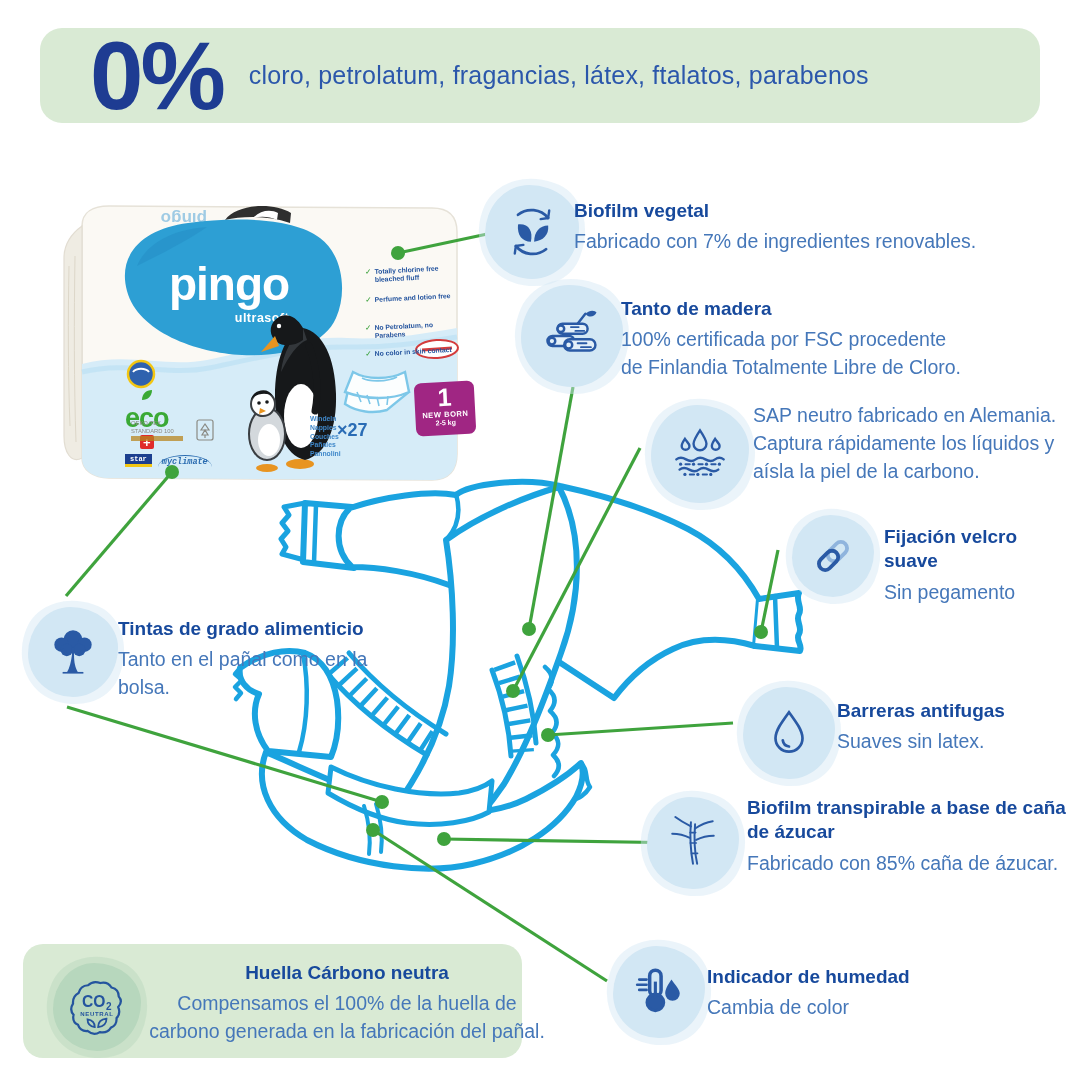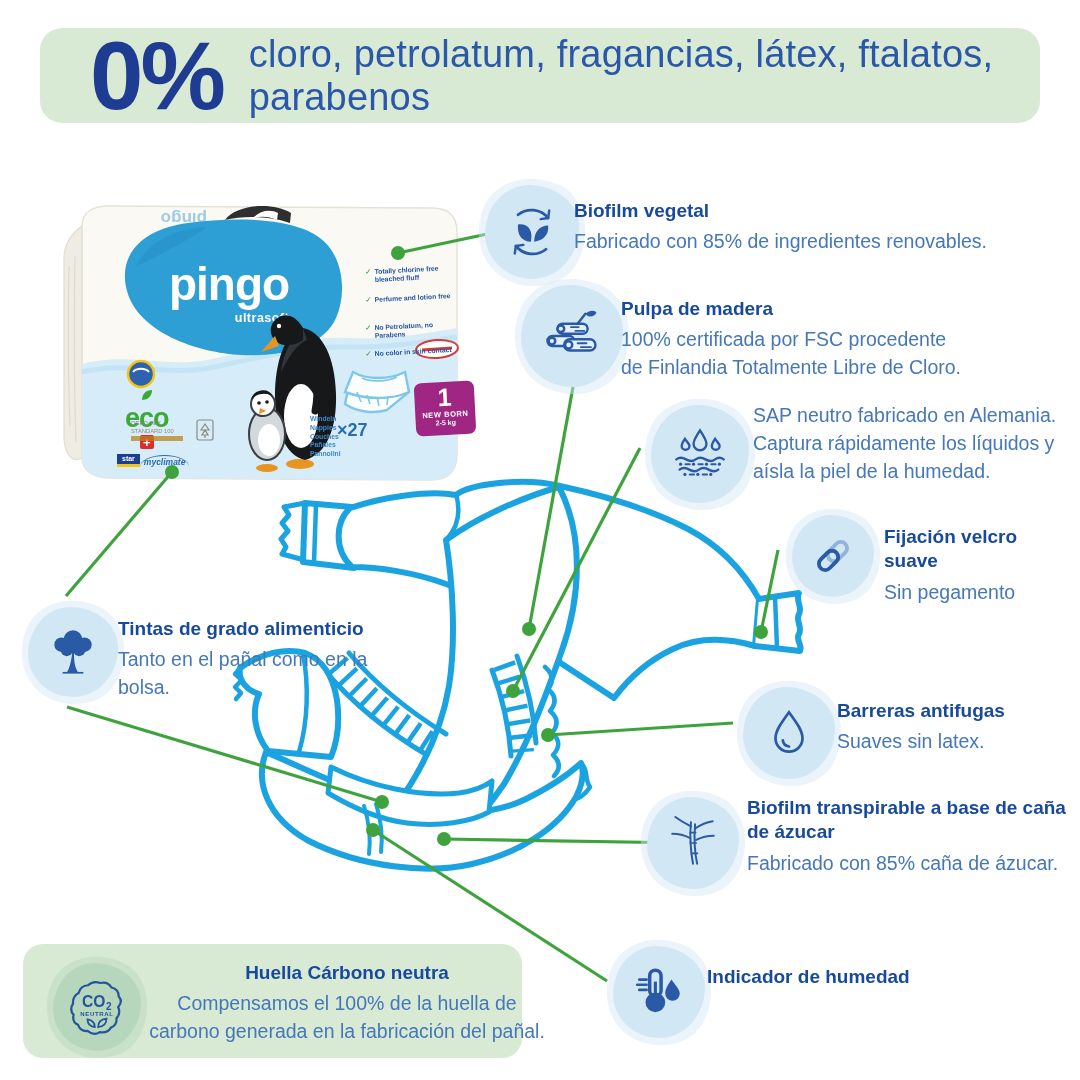--- a/index.html
+++ b/index.html
@@ -2,21 +2,21 @@
 <html><head>
 <meta charset="utf-8">
 <style>
   html,body{margin:0;padding:0;background:#fff;}
   #stage{position:relative;width:1080px;height:1080px;background:#fff;overflow:hidden;
          font-family:"Liberation Sans",sans-serif;}
   
   .banner{position:absolute;left:40px;top:28px;width:1000px;height:95px;background:#d9ead4;
           border-radius:22px;display:flex;align-items:center;}
   .banner-pct{font-size:96px;font-weight:800;color:#1e3c92;margin-left:50px;letter-spacing:-3px;}
-  .banner-txt{font-size:38px;font-weight:500;color:#2b57ab;margin-left:26px;letter-spacing:.2px;}
+  .banner-txt{font-size:25px;font-weight:500;color:#2b57ab;margin-left:26px;letter-spacing:.2px;}
   
   .callout{position:static;}
   .blob{position:absolute;display:flex;align-items:center;justify-content:center;--blobc:#d2e7f4;}
   .blob .b1{position:absolute;inset:0;background:var(--blobc);
             border-radius:47% 53% 50% 50%/52% 45% 55% 48%;}
   .blob .b2{position:absolute;inset:-7px;background:var(--blobc);opacity:.45;
             border-radius:55% 45% 52% 48%/46% 56% 44% 54%;transform:rotate(24deg);}
   .blob svg{position:relative;}
   .ctext{position:absolute;}
   .ctitle{font-size:19px;font-weight:700;color:#17499c;line-height:1.28;}
@@ -36,21 +36,21 @@
          border-radius:7px;transform:rotate(-3deg);color:#fff;text-align:center;}
   .badge .n1{font-size:25px;font-weight:800;line-height:1.05;margin-top:2px;}
   .badge .nb{font-size:7.6px;font-weight:800;letter-spacing:.5px;}
   .badge .kg{font-size:7px;font-weight:600;}
   .ecorow{position:absolute;left:68px;top:192px;display:flex;align-items:center;gap:3px;flex-direction:column;}
   .ecotxt{font-size:27px;font-weight:800;color:#3aa935;letter-spacing:-1px;line-height:1;}
   .ecoplus{width:14px;height:14px;background:#e02b2b;border-radius:2px;color:#fff;
            font-size:13px;font-weight:800;display:flex;align-items:center;justify-content:center;line-height:1;}
   .oeko{position:absolute;left:74px;top:224px;font-size:5.8px;color:#8a8a84;line-height:1.3;}
   .oeko .bar{width:52px;height:5px;background:#b8861f;opacity:.75;margin-top:1px;}
-  .logorow{position:absolute;left:60px;top:258px;display:flex;align-items:center;gap:0;}
+  .logorow{position:absolute;left:68px;top:258px;display:flex;align-items:center;gap:6px;font-family:Liberation Mono, monospace;}
   .starlogo{background:#1c3f8f;color:#fff;font-size:7px;font-weight:800;padding:1px 5px;
             border-bottom:3px solid #f3c612;line-height:1.2;}
   .myclim{font-size:8.5px;font-style:italic;font-weight:700;color:#2b6cb0;border-top:1.5px solid #2b6cb0;
           border-radius:50% 50% 0 0/100% 100% 0 0;padding:1px 4px 0;}
 </style>
 </head>
 <body>
 
 <div id="stage">
 
@@ -240,21 +240,21 @@
         <path d="M13,10 A20,20 0 0 1 41,13"></path>
           <path d="M41,13 l1,-7 M41,13 l-7,1" stroke-width="2.2"></path>
         <path d="M39,42 A20,20 0 0 1 11,39"></path>
           <path d="M11,39 l-1,7 M11,39 l7,-1" stroke-width="2.2"></path>
         <path d="M25,35 C17,35 12,29 13,19 C23,18 27,25 25,35 Z" fill="#2a5aa5" stroke="none"></path>
         <path d="M28,35 C28,26 33,20 41,20 C42,29 36,34 28,35 Z" fill="#2a5aa5" stroke="none"></path>
       </svg>
     </div>
     <div class="ctext" style="left:574px;top:199px;width:430px;">
       <div class="ctitle">Biofilm vegetal</div>
-      <div class="cbody">Fabricado con 85% de ingredientes renovables.</div>
+      <div class="cbody">Fabricado con 7% de ingredientes renovables.</div>
     </div>
   </div>
 
   <div class="callout">
     <div class="blob" style="left:521px;top:285px;width:102px;height:102px;">
       <span class="b1"></span>
         <span class="b2"></span>
       <svg width="58" height="58" viewBox="0 0 52 52" stroke="#2a5aa5" stroke-width="2.2" fill="none" stroke-linecap="round">
         <path d="M31,15 L38,6"></path>
         <path d="M38,6 C42,2 47,3 48,5 C46,9 41,10 38,6 Z" fill="#2a5aa5" stroke="none"></path>
@@ -262,21 +262,21 @@
         <circle cx="16" cy="19.5" r="3" fill="#e3f0f9"></circle>
         <path d="M25,18 h7 M29,21.5 h8" stroke-width="1.6"></path>
         <rect x="4" y="26" width="24" height="9" rx="4.5" fill="#e3f0f9"></rect>
         <circle cx="8" cy="30.5" r="3" fill="#e3f0f9"></circle>
         <rect x="19" y="29" width="28" height="10" rx="5" fill="#e3f0f9"></rect>
         <circle cx="23" cy="34" r="3.2" fill="#e3f0f9"></circle>
         <path d="M31,32.5 h8 M34,36 h9" stroke-width="1.6"></path>
       </svg>
     </div>
     <div class="ctext" style="left:621px;top:297px;width:348px;">
-      <div class="ctitle">Pulpa de madera</div>
+      <div class="ctitle">Tanto de madera</div>
       <div class="cbody">100% certificada por FSC procedente de Finlandia Totalmente Libre de Cloro.</div>
     </div>
   </div>
 
   <div class="callout">
     <div class="blob" style="left:651px;top:405px;width:98px;height:98px;">
       <span class="b1"></span>
         <span class="b2"></span>
       <svg width="56" height="56" viewBox="0 0 52 52" stroke="#2a5aa5" stroke-width="2.2" fill="none" stroke-linecap="round">
         <path d="M26,4 C22,10 20,13 20,16.5 a6,6 0 0 0 12,0 C32,13 30,10 26,4 Z"></path>
@@ -293,21 +293,21 @@
         <path d="M7,40.5 Q11,37.5 16,40.5 T25,40.5 T34,40.5 T43,40.5"></path>
         <g fill="#2a5aa5" stroke="none">
           <circle cx="12" cy="45" r="1.5"></circle>
             <circle cx="24" cy="45" r="1.5"></circle>
             <circle cx="36" cy="45" r="1.5"></circle>
         </g>
         <path d="M16.5,45 h4 M28.5,45 h4" stroke-width="1.8"></path>
       </svg>
     </div>
     <div class="ctext" style="left:753px;top:397px;width:318px;">
-      <div class="cbody">SAP neutro fabricado en Alemania. Captura rápidamente los líquidos y aísla la piel de la humedad.</div>
+      <div class="cbody">SAP neutro fabricado en Alemania. Captura rápidamente los líquidos y aísla la piel de la carbono.</div>
     </div>
   </div>
 
   <div class="callout">
     <div class="blob" style="left:792px;top:515px;width:82px;height:82px;">
       <span class="b1"></span>
         <span class="b2"></span>
       <svg width="50" height="50" viewBox="0 0 52 52" fill="none">
         <g transform="rotate(-45 26 26)">
           <rect x="21" y="19.5" width="23" height="13" rx="6.5" stroke="#8fb4dd" stroke-width="4"></rect>
@@ -386,20 +386,21 @@
       <svg width="54" height="54" viewBox="0 0 52 52" stroke="#2a5aa5" fill="none" stroke-linecap="round">
         <path d="M7,14 h7 M5,19 h9 M7,24 h7" stroke-width="2.6"></path>
         <rect x="17" y="5" width="11" height="25" rx="5.5" stroke-width="3.4"></rect>
         <circle cx="22.5" cy="36" r="8" fill="#2a5aa5" stroke-width="3"></circle>
         <rect x="21" y="16" width="3" height="16" fill="#2a5aa5" stroke="none"></rect>
         <path d="M38,14 C34,20 32,23.5 32,27.5 a7,7 0 0 0 14,0 C46,23.5 42,20 38,14 Z" fill="#2a5aa5" stroke="none"></path>
       </svg>
     </div>
     <div class="ctext" style="left:707px;top:965px;width:280px;">
       <div class="ctitle">Indicador de humedad</div>
+      <div class="cbody">Cambia de color</div>
     </div>
   </div>
 
   <div class="callout">
     <div class="blob" style="left:53px;top:963px;width:88px;height:88px;text-align:right;--blobc:#b7d7bd;">
       <span class="b1"></span>
         <span class="b2"></span>
       <svg width="58" height="58" viewBox="0 0 52 52" stroke="#24549e" fill="none" stroke-linecap="round">
         <path d="M45,26 Q47.5,32 43.5,36 Q44,42.5 38.5,44.5 Q35,50 28.5,48.5 Q23,52 17.5,47.5 Q11,48 9,42 Q3.5,39.5 5,33 Q1,28.5 4.5,23 Q4,16.5 9.5,13.5 Q11,7 18,6.5 Q22.5,2 29,4.5 Q35.5,3 39,8.5 Q45.5,10 45.5,16.5 Q49.5,21 45,26 Z" stroke-width="2"></path>
         <text x="23" y="26" text-anchor="middle" font-size="14" font-weight="700" fill="#24549e" stroke="none" font-family="Liberation Sans, sans-serif">CO</text>

